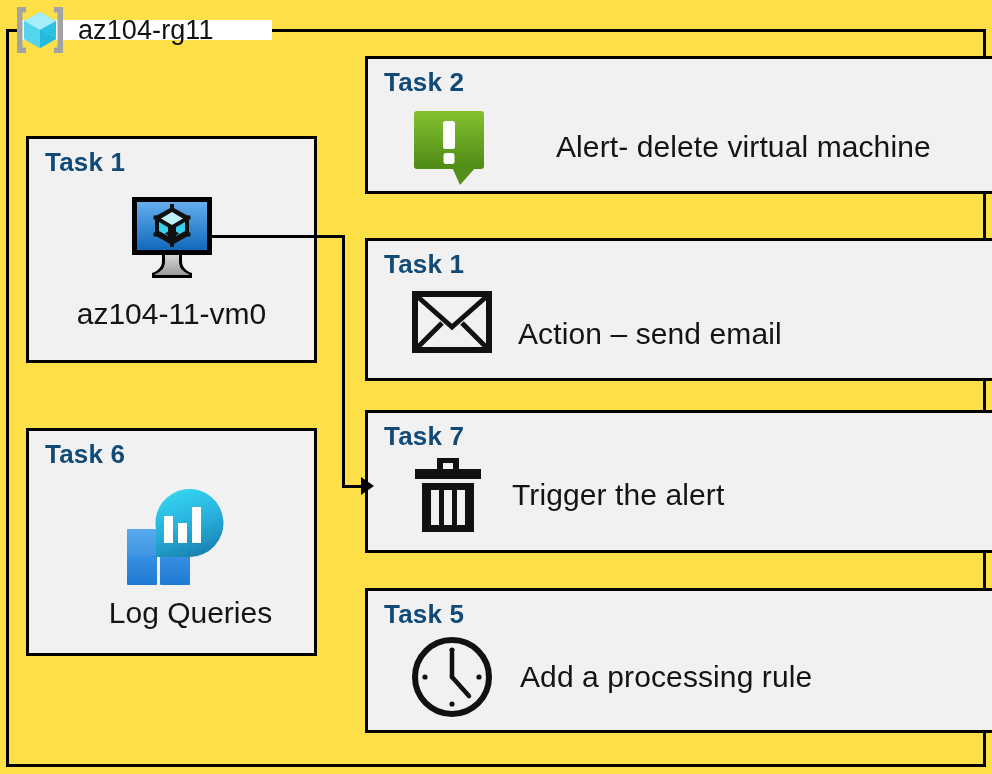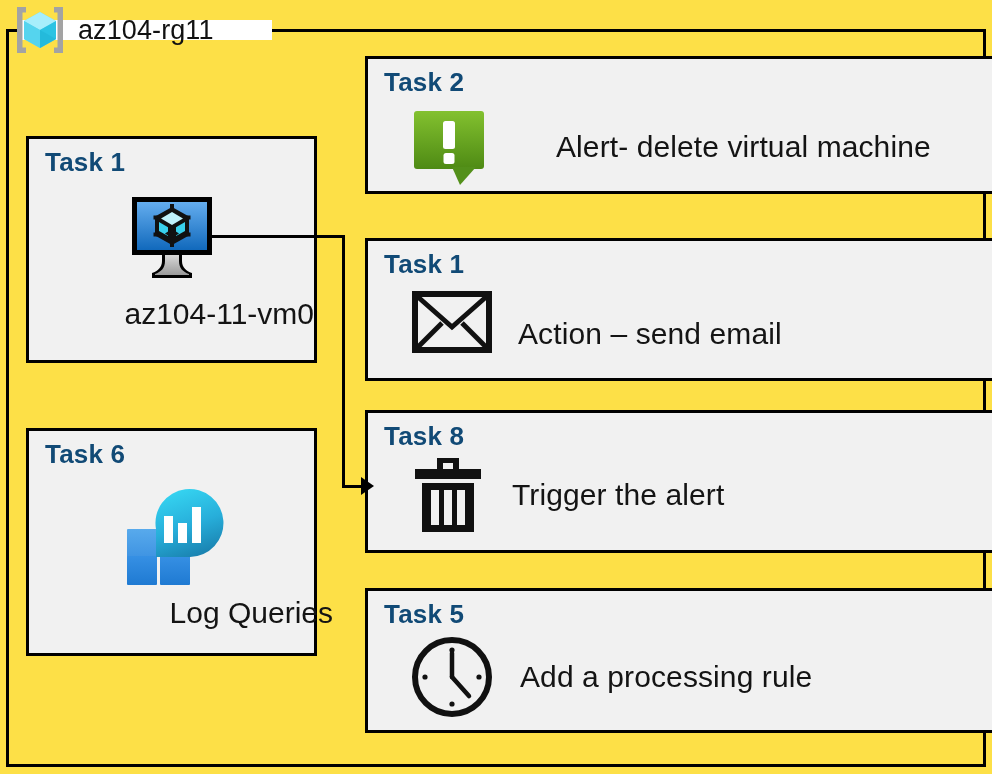--- a/index.html
+++ b/index.html
@@ -99,21 +99,21 @@
     position: absolute;
     left: 0;
     width: 100%;
     display: flex;
     justify-content: center;
   }
   .task-left .caption {
     position: absolute;
     left: 0;
     width: 100%;
-    text-align: right;
+    text-align: center;
     font-size: 30px;
     color: #141414;
     white-space: nowrap;
   }
 
   
   .task-right { left: 365px; width: 676px; text-decoration: underline; }
 
   
   .conn {
@@ -265,21 +265,21 @@
           <path d="M6 6 L40 36 L74 6" fill="none" stroke="#111111" stroke-width="5"></path>
           <path d="M6 56 L30 32" fill="none" stroke="#111111" stroke-width="5"></path>
           <path d="M74 56 L50 32" fill="none" stroke="#111111" stroke-width="5"></path>
         </svg>
       </span>
       <span class="task-text" style="margin-left:26px;margin-top:24px;">Action – send email</span>
     </span>
   </div>
 
   <div class="task task-right" id="task4-card" style="top:410px; height:143px;">
-    <span class="task-label">Task 8</span>
+    <span class="task-label">Task 7</span>
     <span class="task-body" style="left:44px; top:42px;">
       <span>
         <svg width="72" height="80" viewBox="0 0 72 80">
 
           <path d="M25 3 L47 3 L47 14 L41 14 L41 8 L31 8 L31 14 L25 14 Z" fill="#111111"></path>
 
           <rect x="3" y="14" width="66" height="10" fill="#111111"></rect>
 
           <path d="M10 28 L62 28 L62 77 L10 77 Z" fill="#111111"></path>
 

